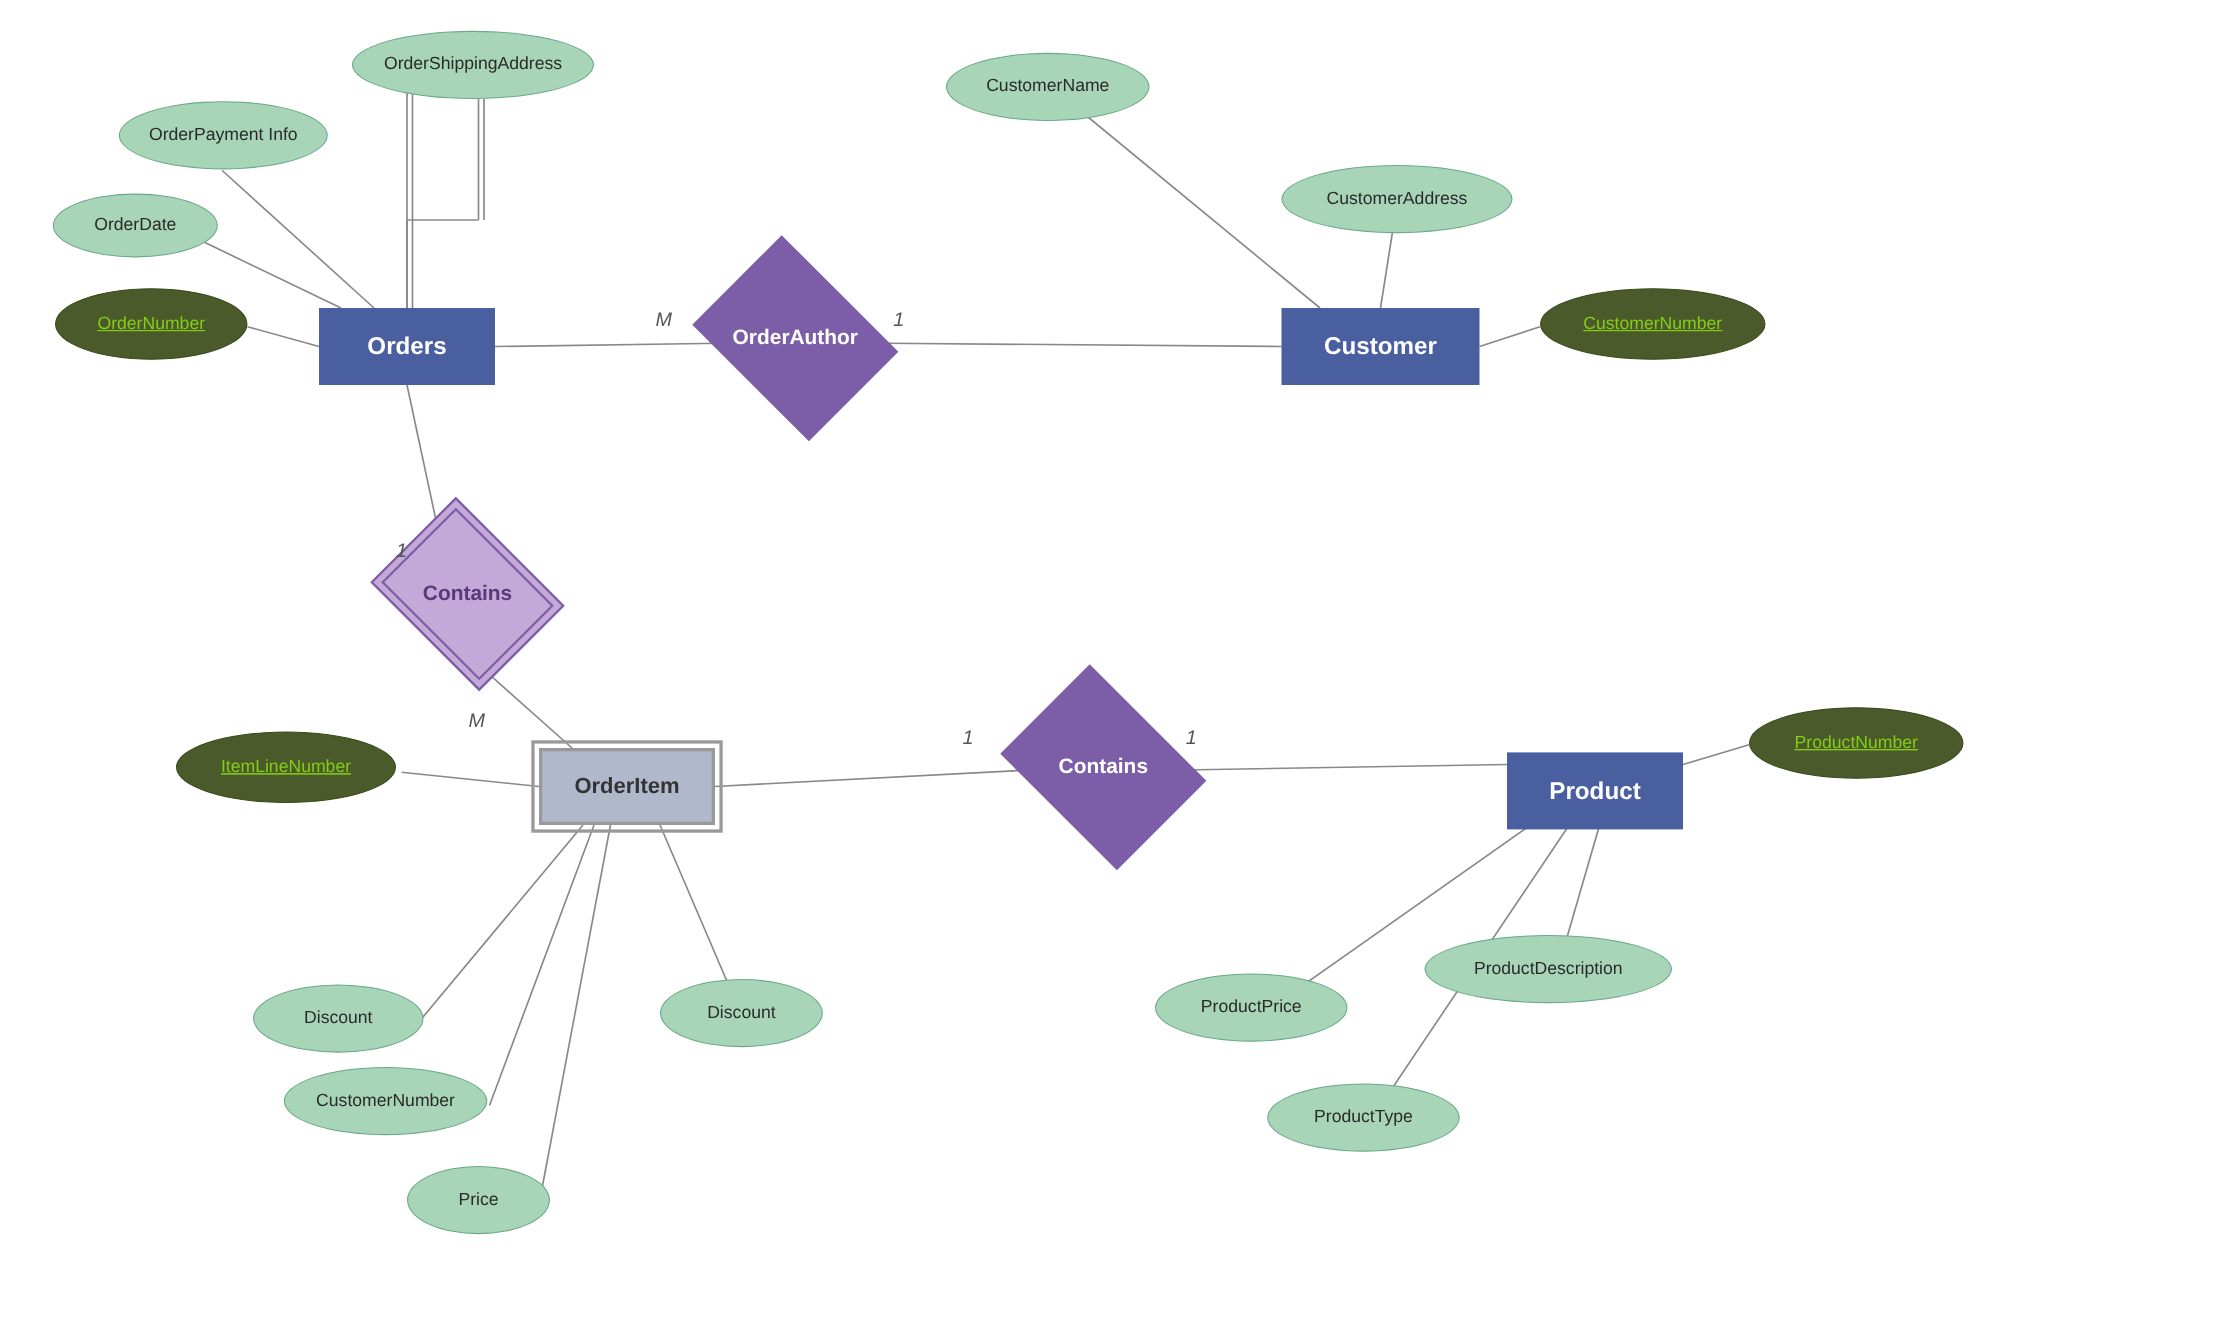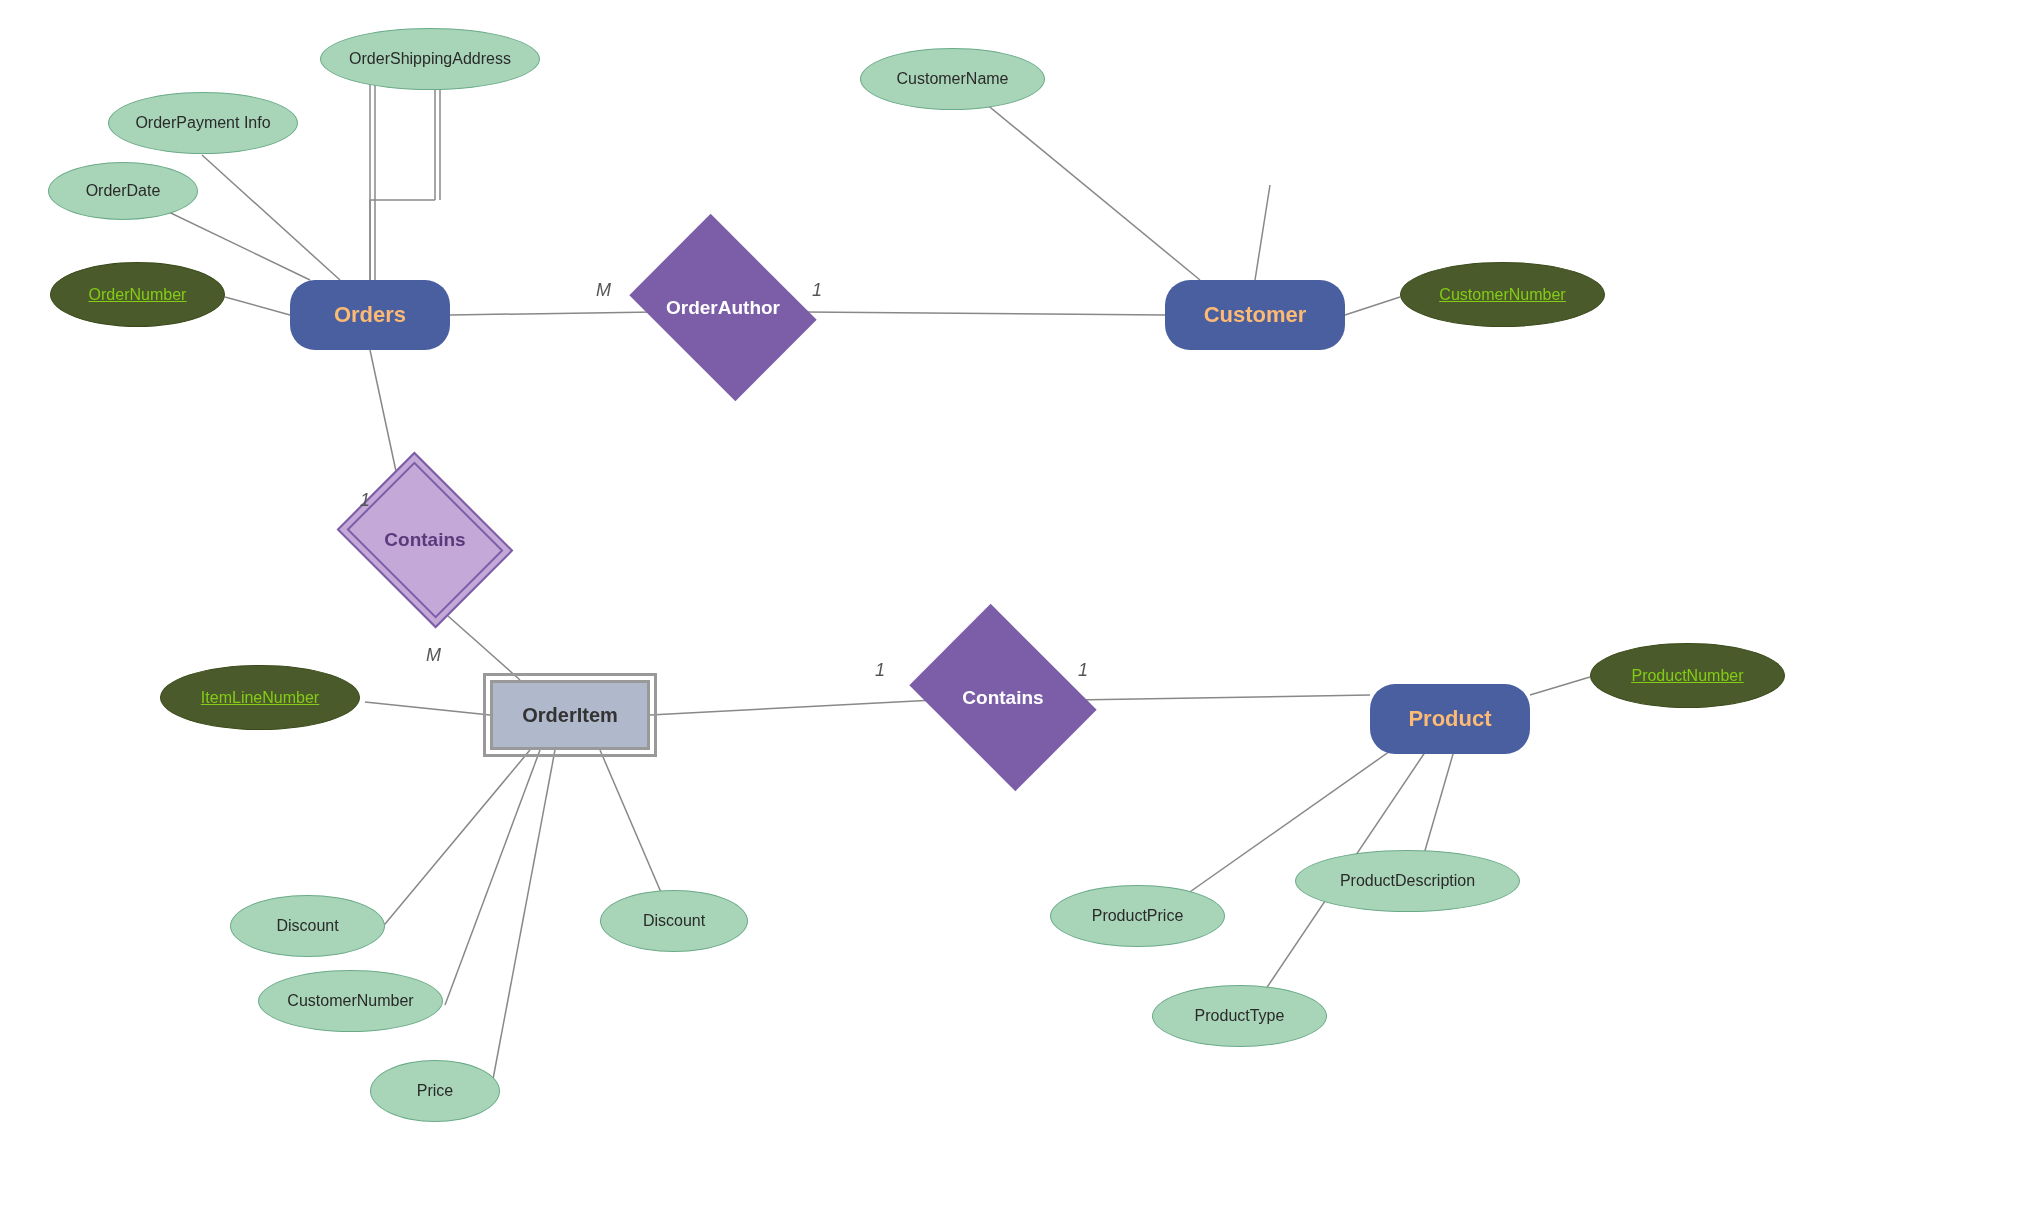--- a/index.html
+++ b/index.html
@@ -20,28 +20,27 @@
       position: absolute;
       top: 0; left: 0;
       width: 2036px;
       height: 1216px;
       pointer-events: none;
     }
     
     .entity {
       position: absolute;
       background: #4a5fa0;
-      color: #fdba74;
+      color: #ffffff;
       font-weight: bold;
       font-size: 22px;
       display: flex;
       align-items: center;
       justify-content: center;
       text-align: center;
-      border-radius: 25px;
     }
     
     .entity-weak {
       position: absolute;
       background: #b0b8cc;
       color: #333;
       font-weight: bold;
       font-size: 20px;
       display: flex;
       align-items: center;
@@ -231,32 +230,35 @@
   </div>
 
   <div class="attr-key" style="left:1590px;top:643px;width:195px;height:65px;">
     <span><span style="text-decoration: underline;">ProductNumber</span></span>
   </div>
 
   <div class="attr-ellipse" style="left:108px;top:92px;width:190px;height:62px;">
     <span>OrderPayment Info</span>
   </div>
 
-  <div class="attr-ellipse" style="left:48px;top:162px;width:150px;height:58px;">
+  <div class="attr-ellipse" style="left:48px;top:176px;width:150px;height:58px;">
     <span>OrderDate</span>
   </div>
 
   <div class="attr-ellipse" style="left:320px;top:28px;width:220px;height:62px;">
     <span>OrderShippingAddress</span>
   </div>
 
   <div class="attr-ellipse" style="left:860px;top:48px;width:185px;height:62px;">
     <span>CustomerName</span>
   </div>
 
+  <div class="attr-ellipse" style="left:1165px;top:150px;width:210px;height:62px;">
+    <span>CustomerAddress</span>
+  </div>
 
   <div class="attr-ellipse" style="left:230px;top:895px;width:155px;height:62px;">
     <span>Discount</span>
   </div>
 
   <div class="attr-ellipse" style="left:258px;top:970px;width:185px;height:62px;">
     <span>CustomerNumber</span>
   </div>
 
   <div class="attr-ellipse" style="left:370px;top:1060px;width:130px;height:62px;">

